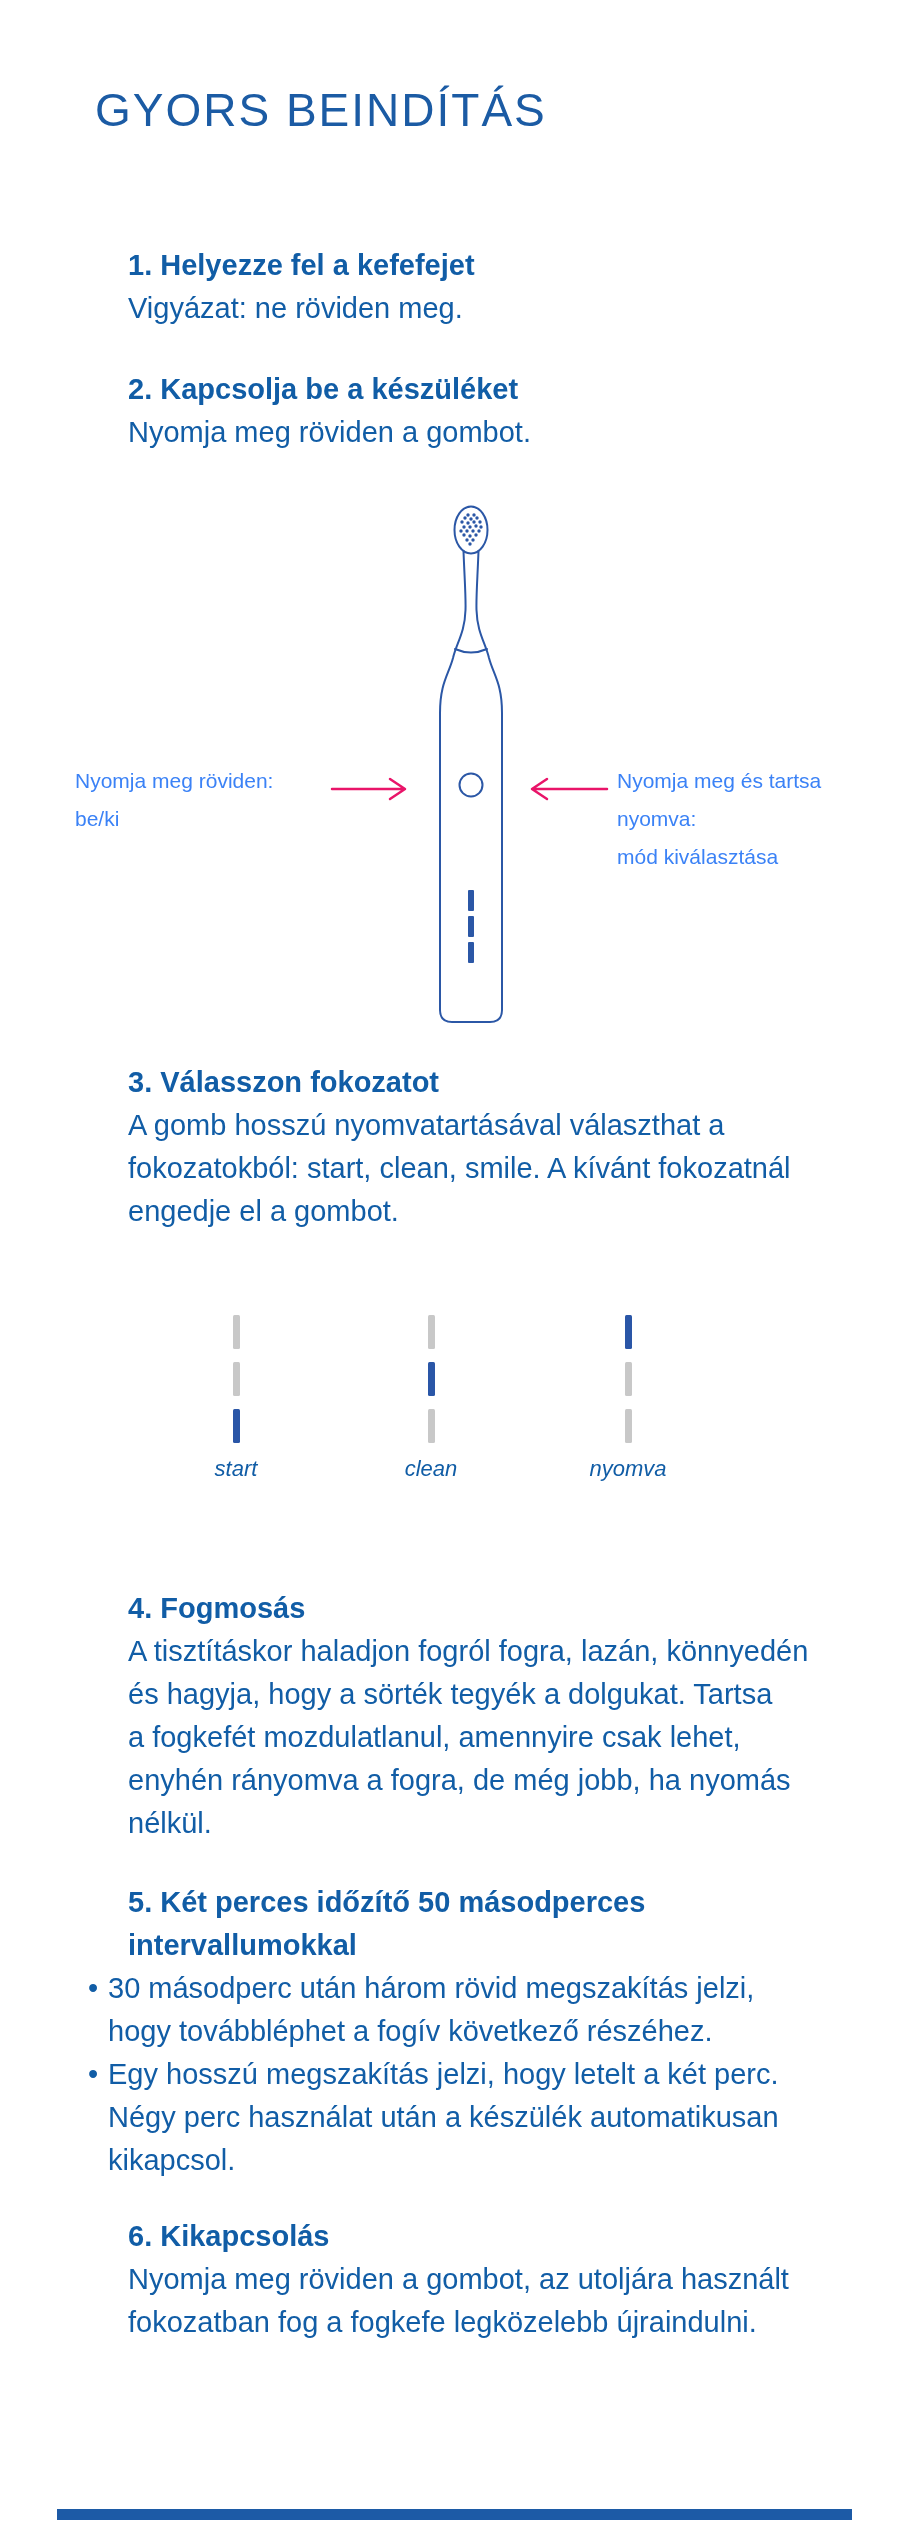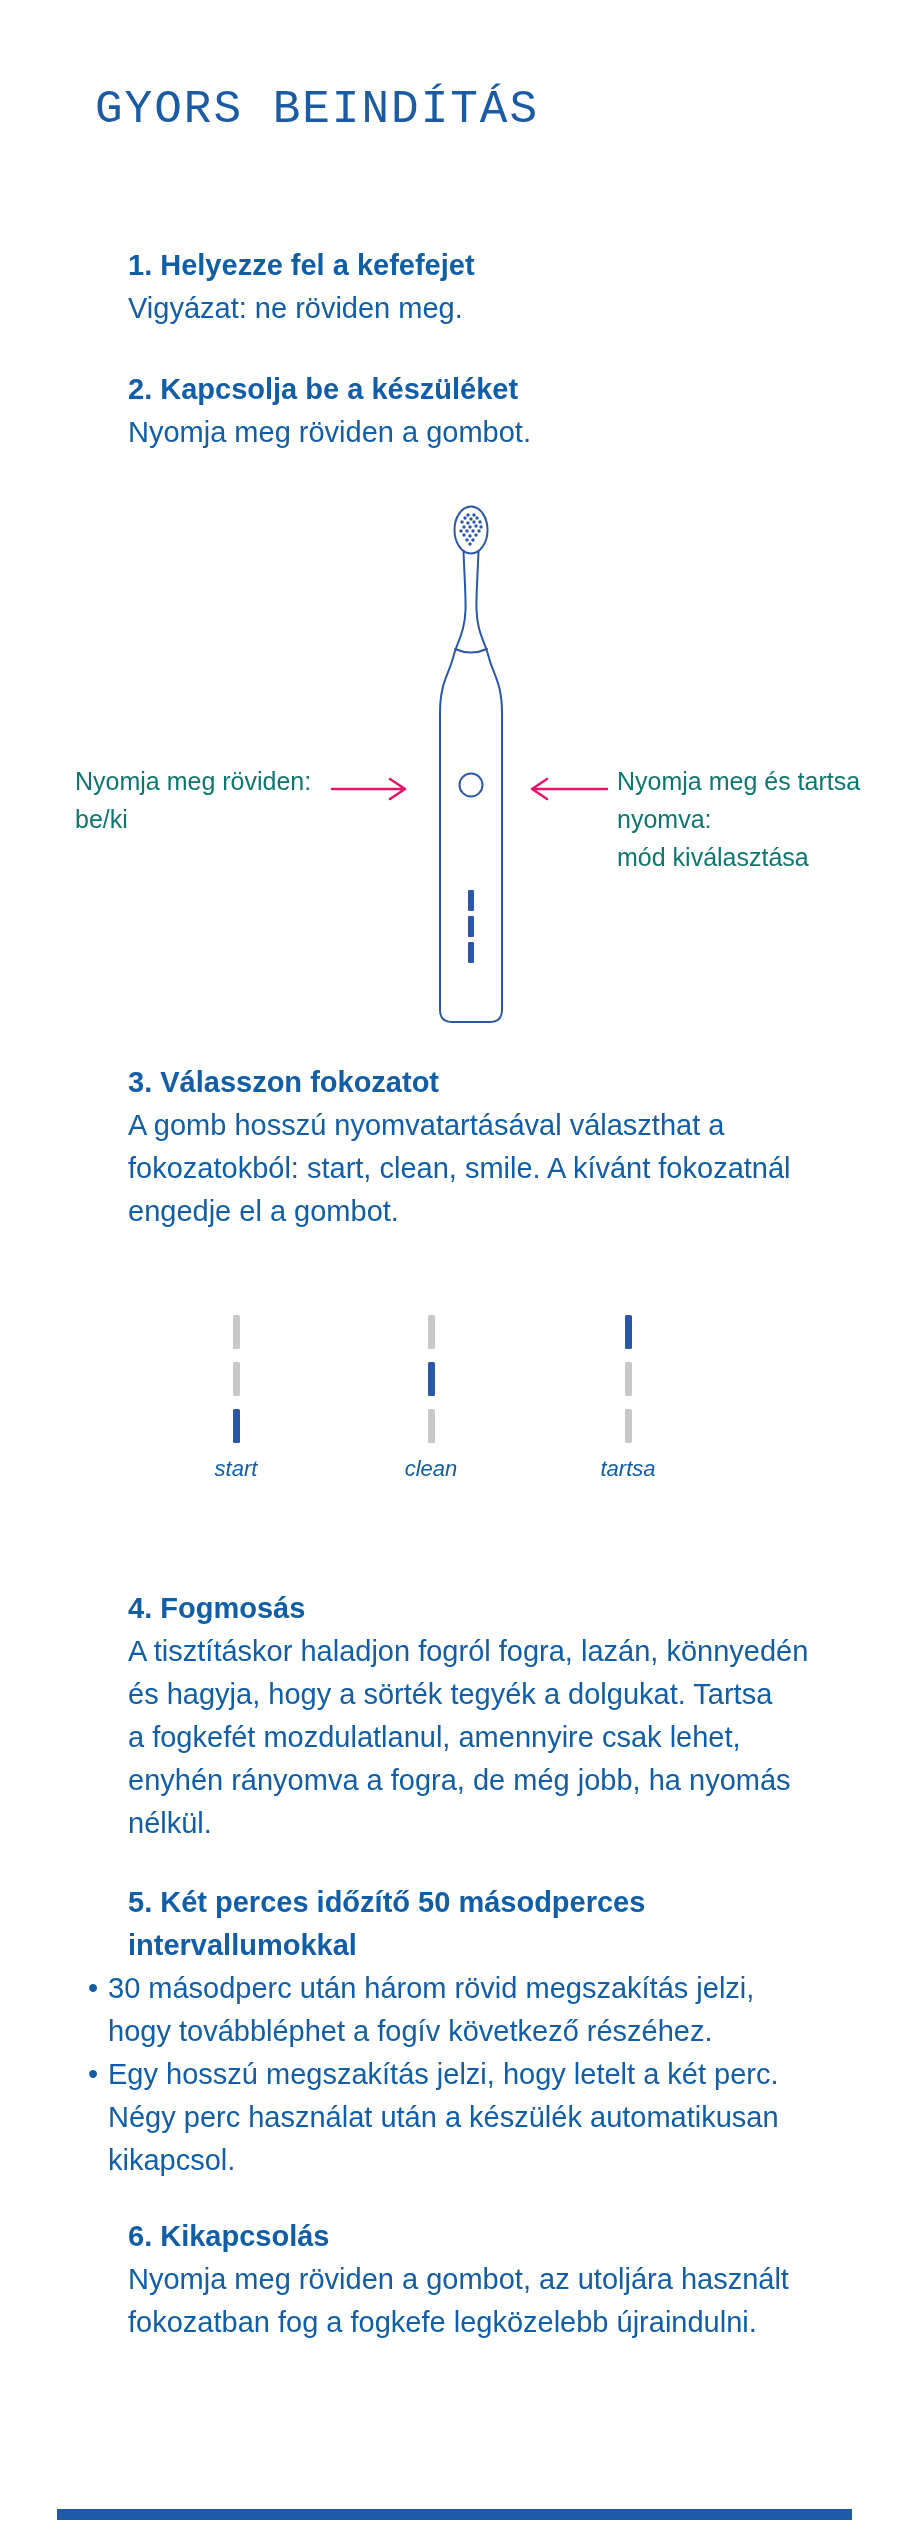--- a/index.html
+++ b/index.html
@@ -3,26 +3,26 @@
 <meta charset="utf-8">
 <style>
   html,body { margin:0; padding:0; background:#ffffff; }
   .page {
     position:relative; width:909px; height:2528px; background:#ffffff;
     font-family:"Liberation Sans", sans-serif; overflow:hidden;
   }
   .abs { position:absolute; }
   .title {
     left:95px; top:84px; font-size:46px; line-height:52px;
-    letter-spacing:2px; color:#1B5BA4; font-weight:400;font-family:Liberation Mono, monospace;
+    letter-spacing:2px; color:#1B5BA4; font-weight:400;
   }
   .sec { left:92px; width:782px; font-size:29px; line-height:43px; color:#115DA6;margin-left:36px; }
   .sec .h { font-weight:bold; }
   .ml { white-space:pre-line; }
-  .label { font-size:25px; line-height:38px; color:#0f766e; }
+  .label { font-size:21px; line-height:38px; color:#3b82f6; }
   .bullets { left:88px; width:790px; font-size:29px; line-height:43px; color:#115DA6; }
   .bullet-li { display:flex; }
   .bullet-glyph { flex:0 0 20px; width:20px; }
   .bullet-text { flex:1; }
   .mode-col { position:absolute; top:0; width:90px; text-align:center;font-style:italic; }
   .dash { width:7px; height:34px; margin:0 auto 13px auto; border-radius:1.5px; }
   .dash.on  { background:#2A56A7; }
   .dash.off { background:#C8C8C8; }
   .mode-label { margin-top:9px; font-size:22px; line-height:26px; color:#115DA6; }
   .footer-bar { left:57px; top:2509px; width:795px; height:11px; background:#1C5AA6; }
@@ -113,21 +113,21 @@
       <div class="mode-col" style="left: 386px;">
         <div class="dash off"></div>
         <div class="dash on"></div>
         <div class="dash off"></div>
         <div class="mode-label">clean</div>
       </div>
       <div class="mode-col" style="left: 583px;">
         <div class="dash on"></div>
         <div class="dash off"></div>
         <div class="dash off"></div>
-        <div class="mode-label">tartsa</div>
+        <div class="mode-label">nyomva</div>
       </div>
     </div>
 
   <div class="abs sec" style="top:1587px">
     <div class="h">4. Fogmosás</div>
     <div class="ml">A tisztításkor haladjon fogról fogra, lazán, könnyedén
 és hagyja, hogy a sörték tegyék a dolgukat. Tartsa
 a fogkefét mozdulatlanul, amennyire csak lehet,
 enyhén rányomva a fogra, de még jobb, ha nyomás
 nélkül.</div>

